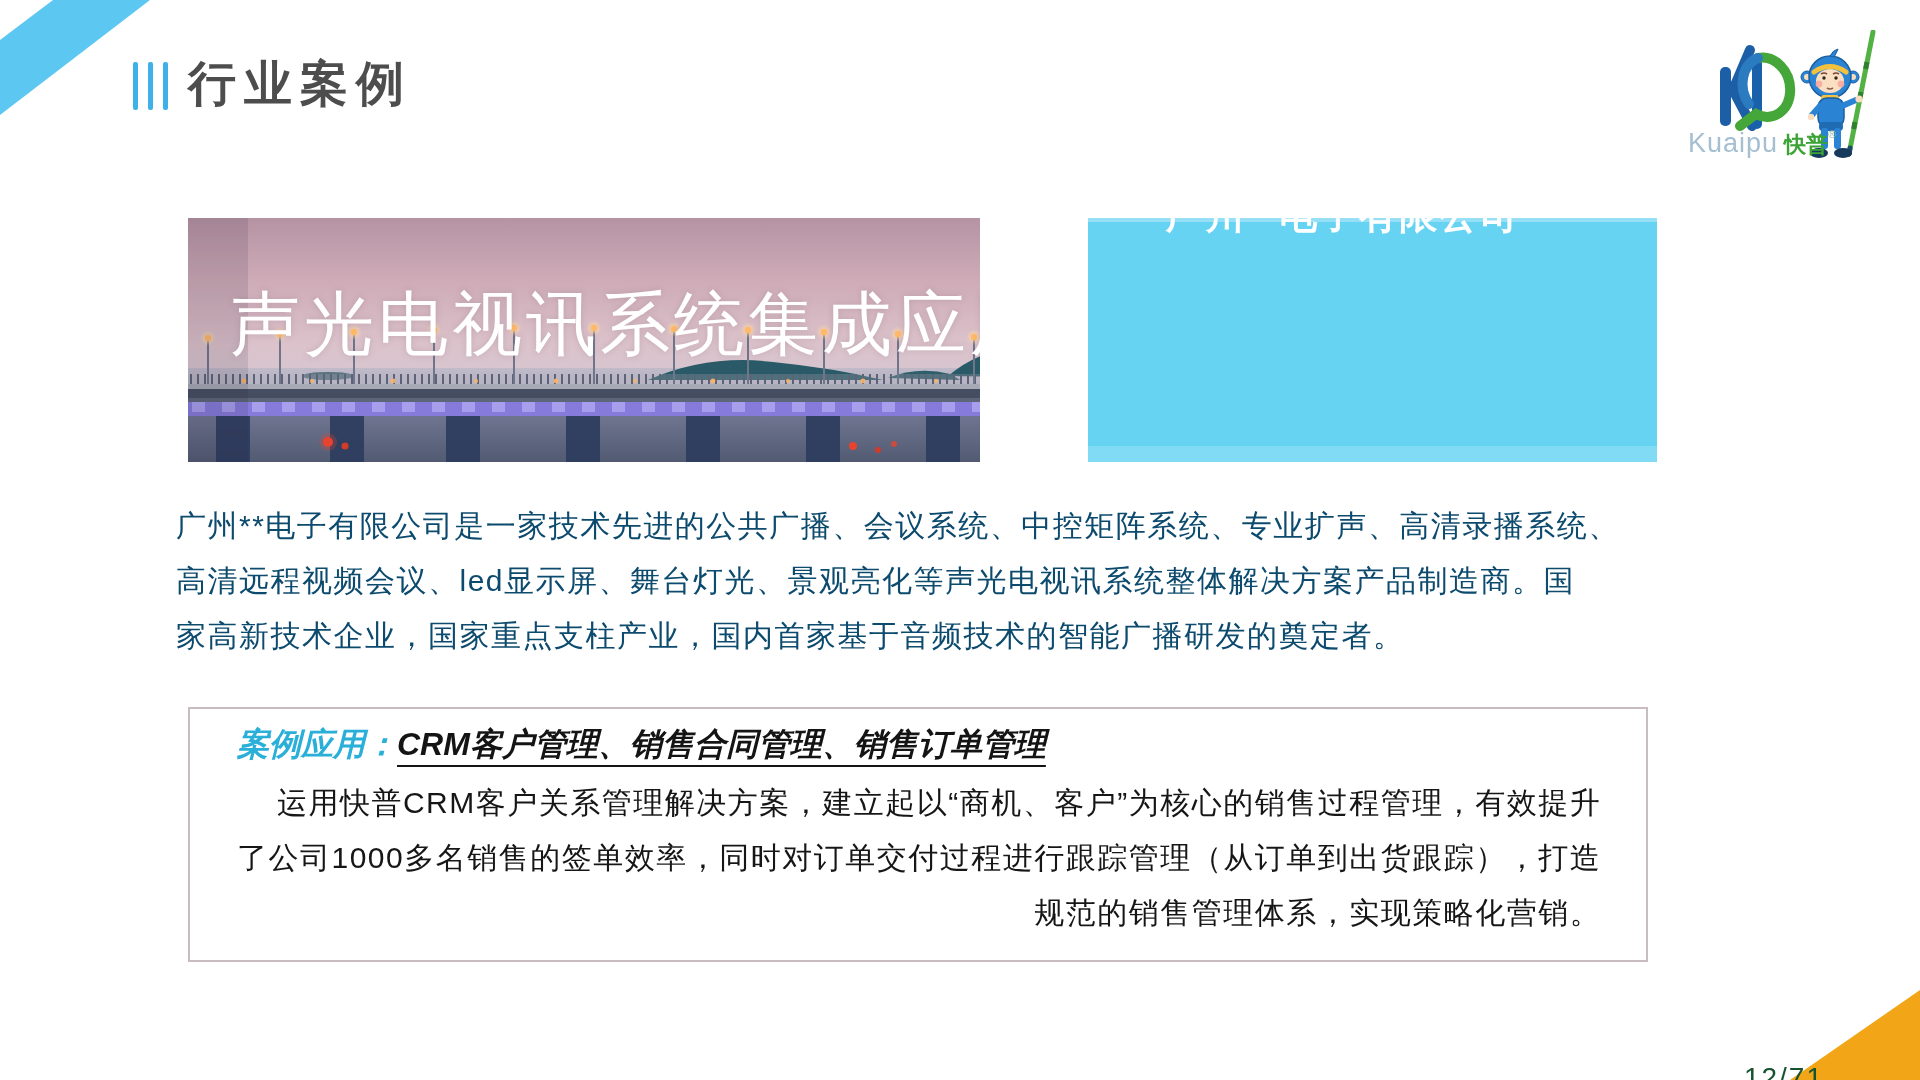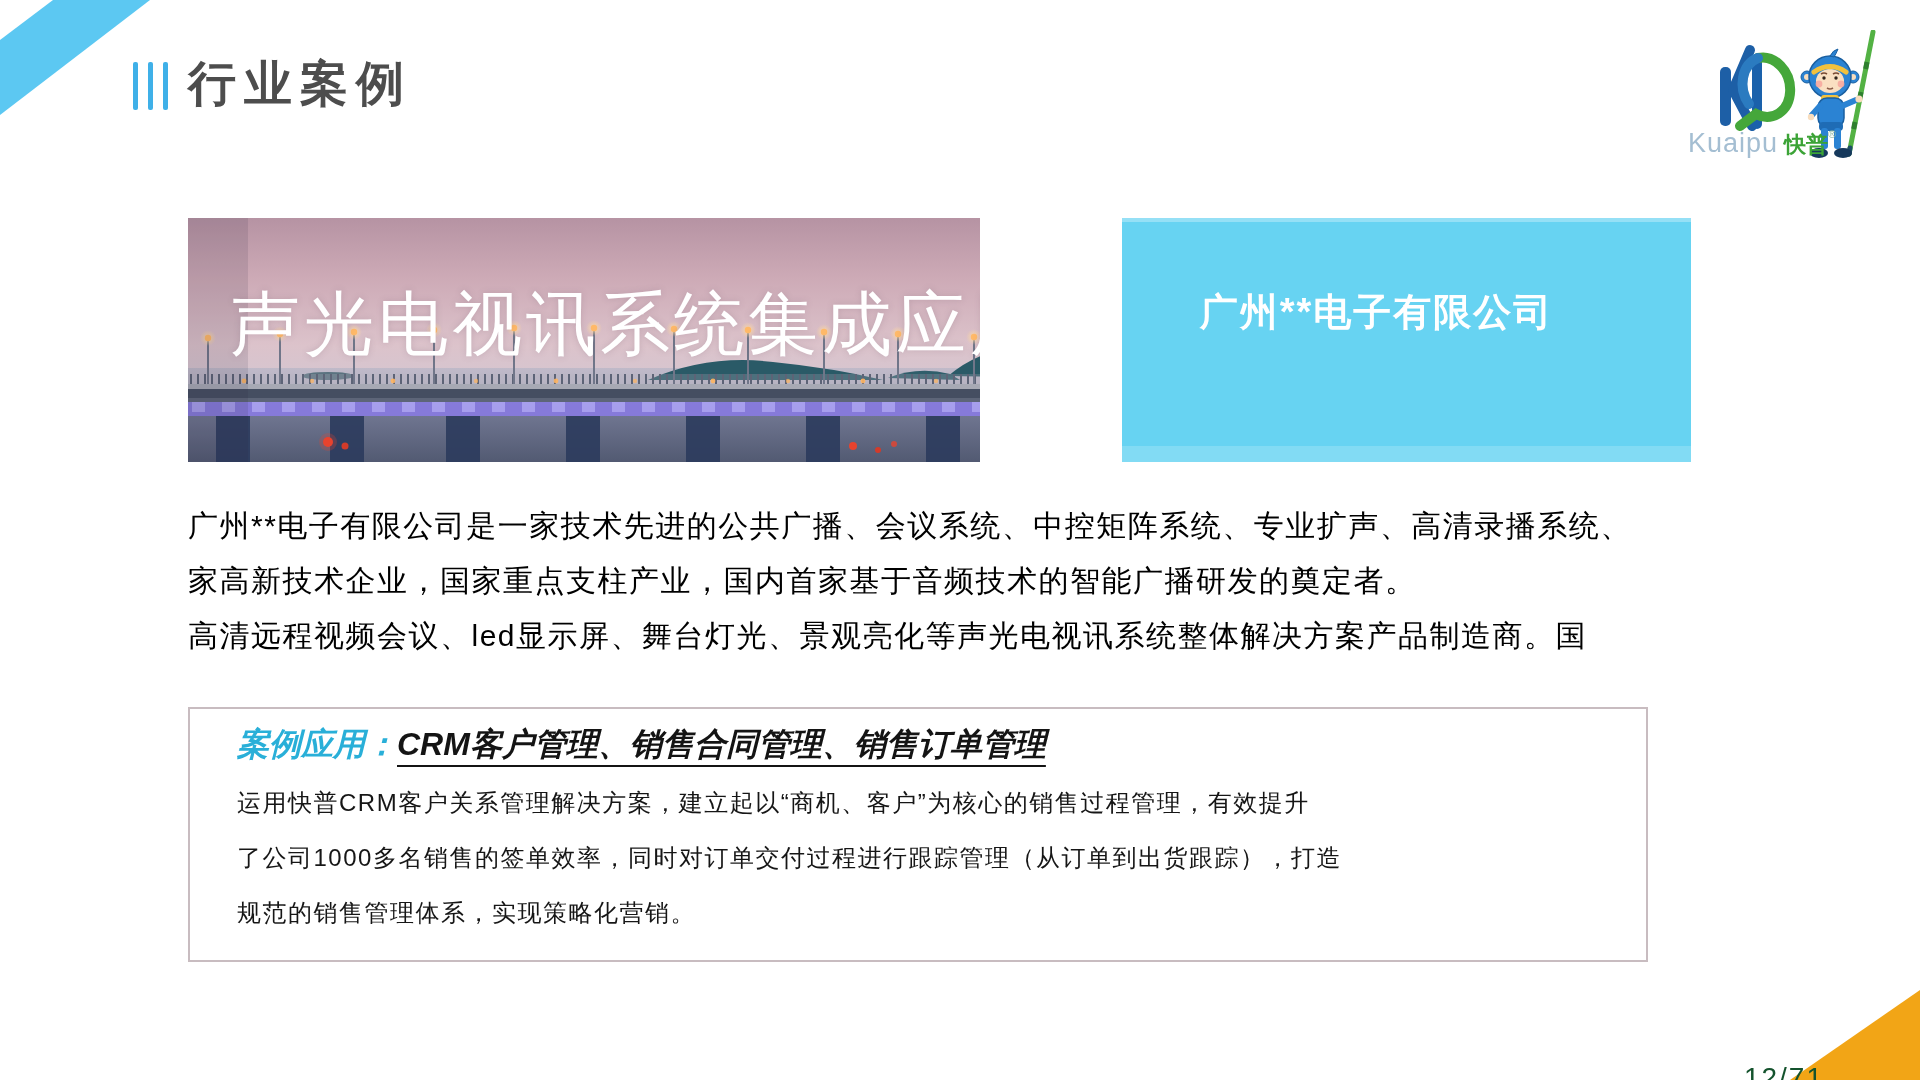--- a/index.html
+++ b/index.html
@@ -32,46 +32,46 @@
   .logo-cjk{font-size:22px;font-weight:700;color:#3ba336;margin-left:6px;}
   .logo-reg{font-size:11px;color:#8fb8a0;vertical-align:top;}
   
   .banner-photo{position:absolute;left:188px;top:218px;width:792px;height:244px;overflow:hidden;}
   .banner-photo svg{position:absolute;left:0;top:0;}
   .banner-headline{
     position:absolute;left:42px;top:60px;font-size:70px;font-weight:400;color:#ffffff;
     letter-spacing:4px;white-space:nowrap;text-shadow:0 0 6px rgba(120,90,110,.25);
   }
   .banner-panel{
-    position:absolute;left:1122px;top:218px;width:569px;height:244px;background:#67d3f2;
-    display:flex;align-items:center;justify-content:center;
+    position:absolute;left:1088px;top:218px;width:569px;height:244px;background:#67d3f2;
+    display:flex;justify-content:center;
     box-shadow:inset 0 4px 0 rgba(255,255,255,.30), inset 0 -16px 0 rgba(255,255,255,.18);
   }
   .banner-company{
     font-size:38px;font-weight:700;color:#ffffff;letter-spacing:2px;white-space:nowrap;
     transform:translate(-30px,-28px);
   }
   
   .intro{
-    position:absolute;left:188px;top:498px;width:1480px;color:#000000;font-size:30px;
+    position:absolute;left:176px;top:498px;width:1480px;color:#0c4a6e;font-size:30px;
     letter-spacing:1.5px;
   }
   .intro .line{height:55px;line-height:55px;white-space:nowrap;}
   
   .case-box{
     position:absolute;left:188px;top:707px;width:1456px;height:251px;background:#ffffff;
     border:2px solid #c8bcc0;
   }
   .case-head{position:absolute;left:47px;top:14px;font-size:32px;white-space:nowrap;font-style:italic;}
   .case-label{color:#29afd8;font-weight:700;}
   .case-apps{
     color:#141414;font-weight:600;
     text-decoration:underline;text-decoration-thickness:2px;text-underline-offset:10px;
   }
-  .case-desc{position:absolute;left:47px;top:66px;color:#161616;font-size:24px;letter-spacing:1.5px;}
+  .case-desc{position:absolute;left:47px;top:66px;color:#161616;font-size:30px;letter-spacing:1.5px;text-align:right;}
   .case-desc .line{height:55px;line-height:55px;white-space:nowrap;}
   
   .page-number{
     position:absolute;right:96px;top:1062px;font-size:28px;color:#14532d;letter-spacing:2px;
   }
 </style>
 </head>
 <body>
 
 <div class="slide">
@@ -265,22 +265,22 @@
     </svg>
     <div class="banner-headline">声光电视讯系统集成应用</div>
   </div>
 
   <div class="banner-panel">
     <div class="banner-company">广州**电子有限公司</div>
   </div>
 
   <div class="intro">
     <div class="line">广州**电子有限公司是一家技术先进的公共广播、会议系统、中控矩阵系统、专业扩声、高清录播系统、</div>
+    <div class="line">高清远程视频会议、led显示屏、舞台灯光、景观亮化等声光电视讯系统整体解决方案产品制造商。国</div>
     <div class="line">家高新技术企业，国家重点支柱产业，国内首家基于音频技术的智能广播研发的奠定者。</div>
-    <div class="line">高清远程视频会议、led显示屏、舞台灯光、景观亮化等声光电视讯系统整体解决方案产品制造商。国</div>
   </div>
 
   <div class="case-box">
     <div class="case-head">
       <span class="case-label">案例应用：</span><span class="case-apps">CRM客户管理、销售合同管理、销售订单管理</span>
     </div>
     <div class="case-desc">
       <div class="line">运用快普CRM客户关系管理解决方案，建立起以“商机、客户”为核心的销售过程管理，有效提升</div>
       <div class="line">了公司1000多名销售的签单效率，同时对订单交付过程进行跟踪管理（从订单到出货跟踪），打造</div>
       <div class="line">规范的销售管理体系，实现策略化营销。</div>

